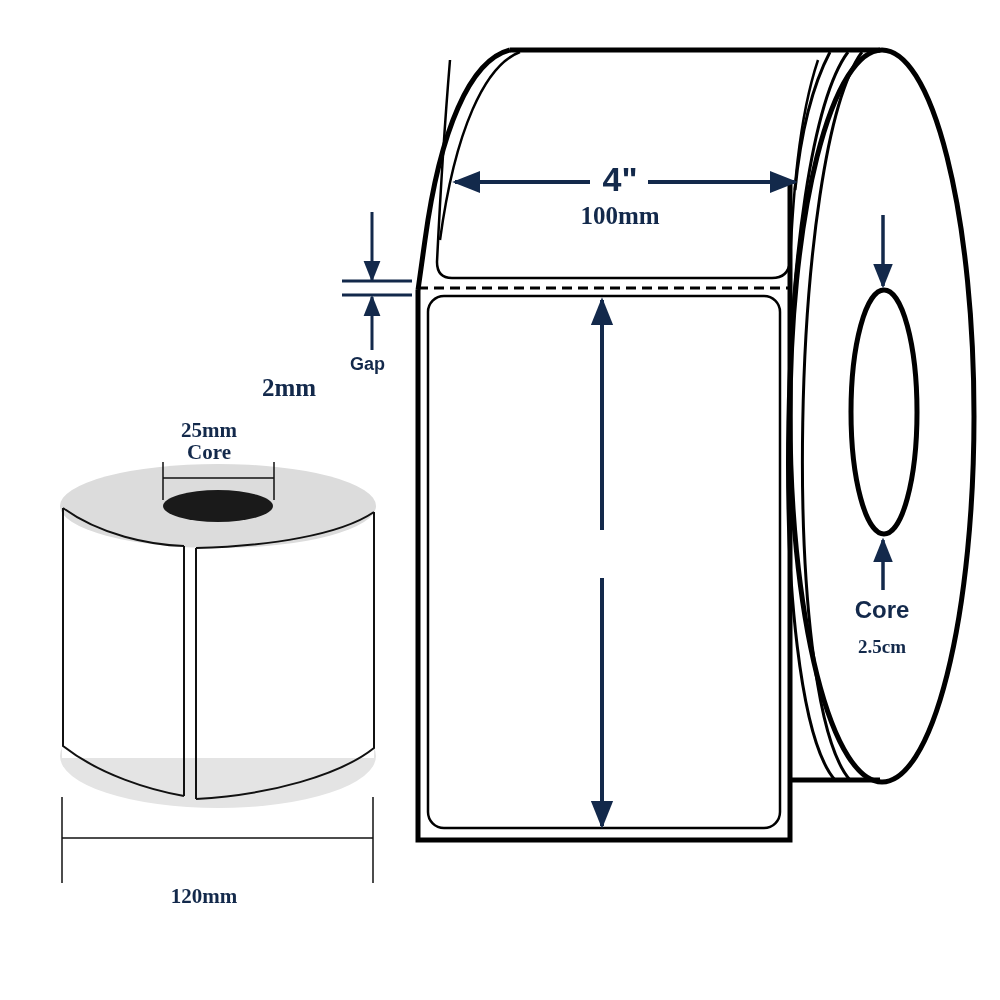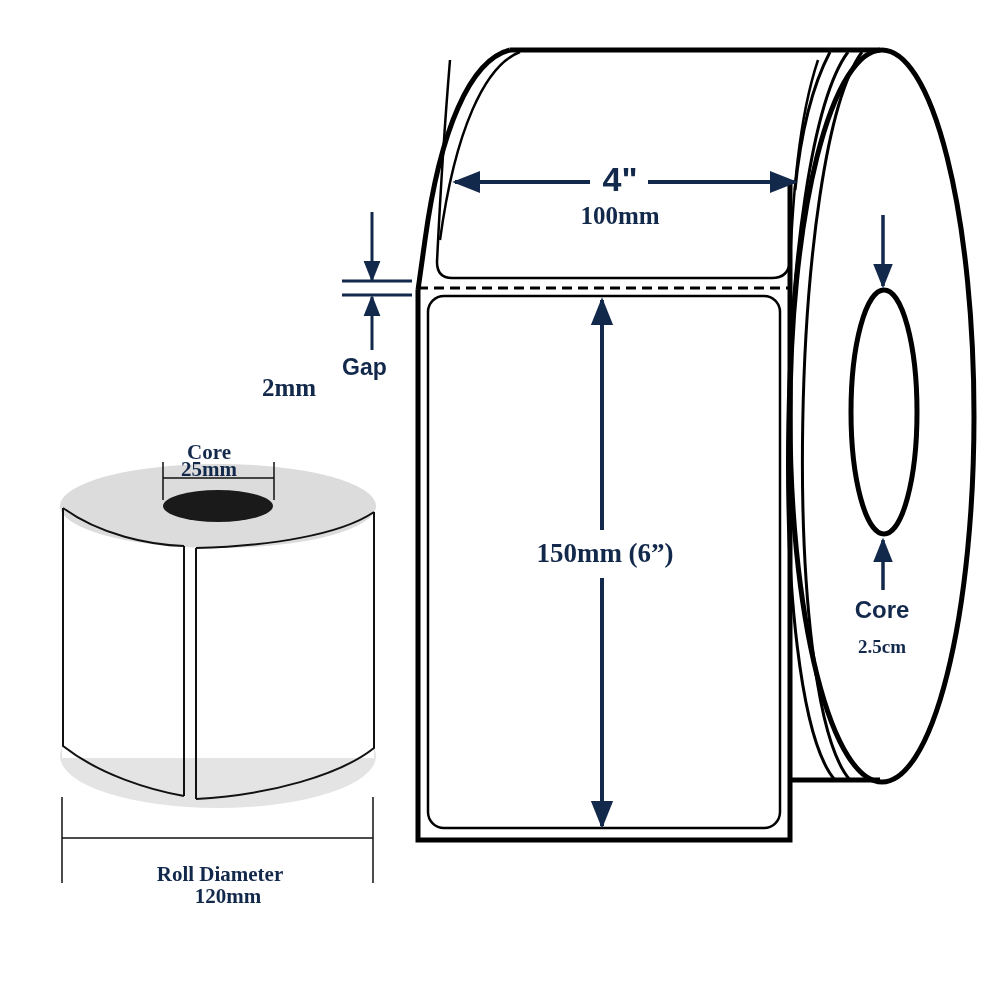--- a/index.html
+++ b/index.html
@@ -86,25 +86,23 @@
       <line x1="373" y1="797" x2="373" y2="883" stroke="#111" stroke-width="1.5"></line>
       <line x1="62" y1="838" x2="373" y2="838" stroke="#111" stroke-width="1.5"></line>
     </g>
   </svg>
 
   
   <div class="lbl sans" style="left:590px; top:160px; width:60px; font-size:34px;">4"</div>
   <div class="lbl serif" style="left:560px; top:202px; width:120px; font-size:25px;">100mm</div>
 
   <div class="lbl serif" style="left:262px; top:374px; font-size:25px;">2mm</div>
-  <div class="lbl sans" style="left:342px; top:354px; font-size:23px;">Gap</div>
+  <div class="lbl sans" style="left:350px; top:354px; font-size:18px;">Gap</div>
 
-  <div class="lbl serif" style="left:510px; top:538px; width:190px; font-size:27px;">150mm (6”)</div>
 
   <div class="lbl sans" style="left:840px; top:596px; width:84px; font-size:24px;">Core</div>
   <div class="lbl serif" style="left:830px; top:636px; width:104px; font-size:19px;">2.5cm</div>
 
-  <div class="lbl serif" style="left:160px; top:418px; width:98px; font-size:21px;margin-top:39px;">25mm</div>
+  <div class="lbl serif" style="left:160px; top:418px; width:98px; font-size:21px;">25mm</div>
   <div class="lbl serif" style="left:160px; top:440px; width:98px; font-size:21px;">Core</div>
 
-  <div class="lbl serif" style="left:120px; top:862px; width:200px; font-size:21px;">Roll Diameter</div>
-  <div class="lbl serif" style="left:128px; top:884px; width:200px; font-size:21px;">120mm</div>
+  <div class="lbl serif" style="left:104px; top:884px; width:200px; font-size:21px;">120mm</div>
 </div>
 
 </body></html>

